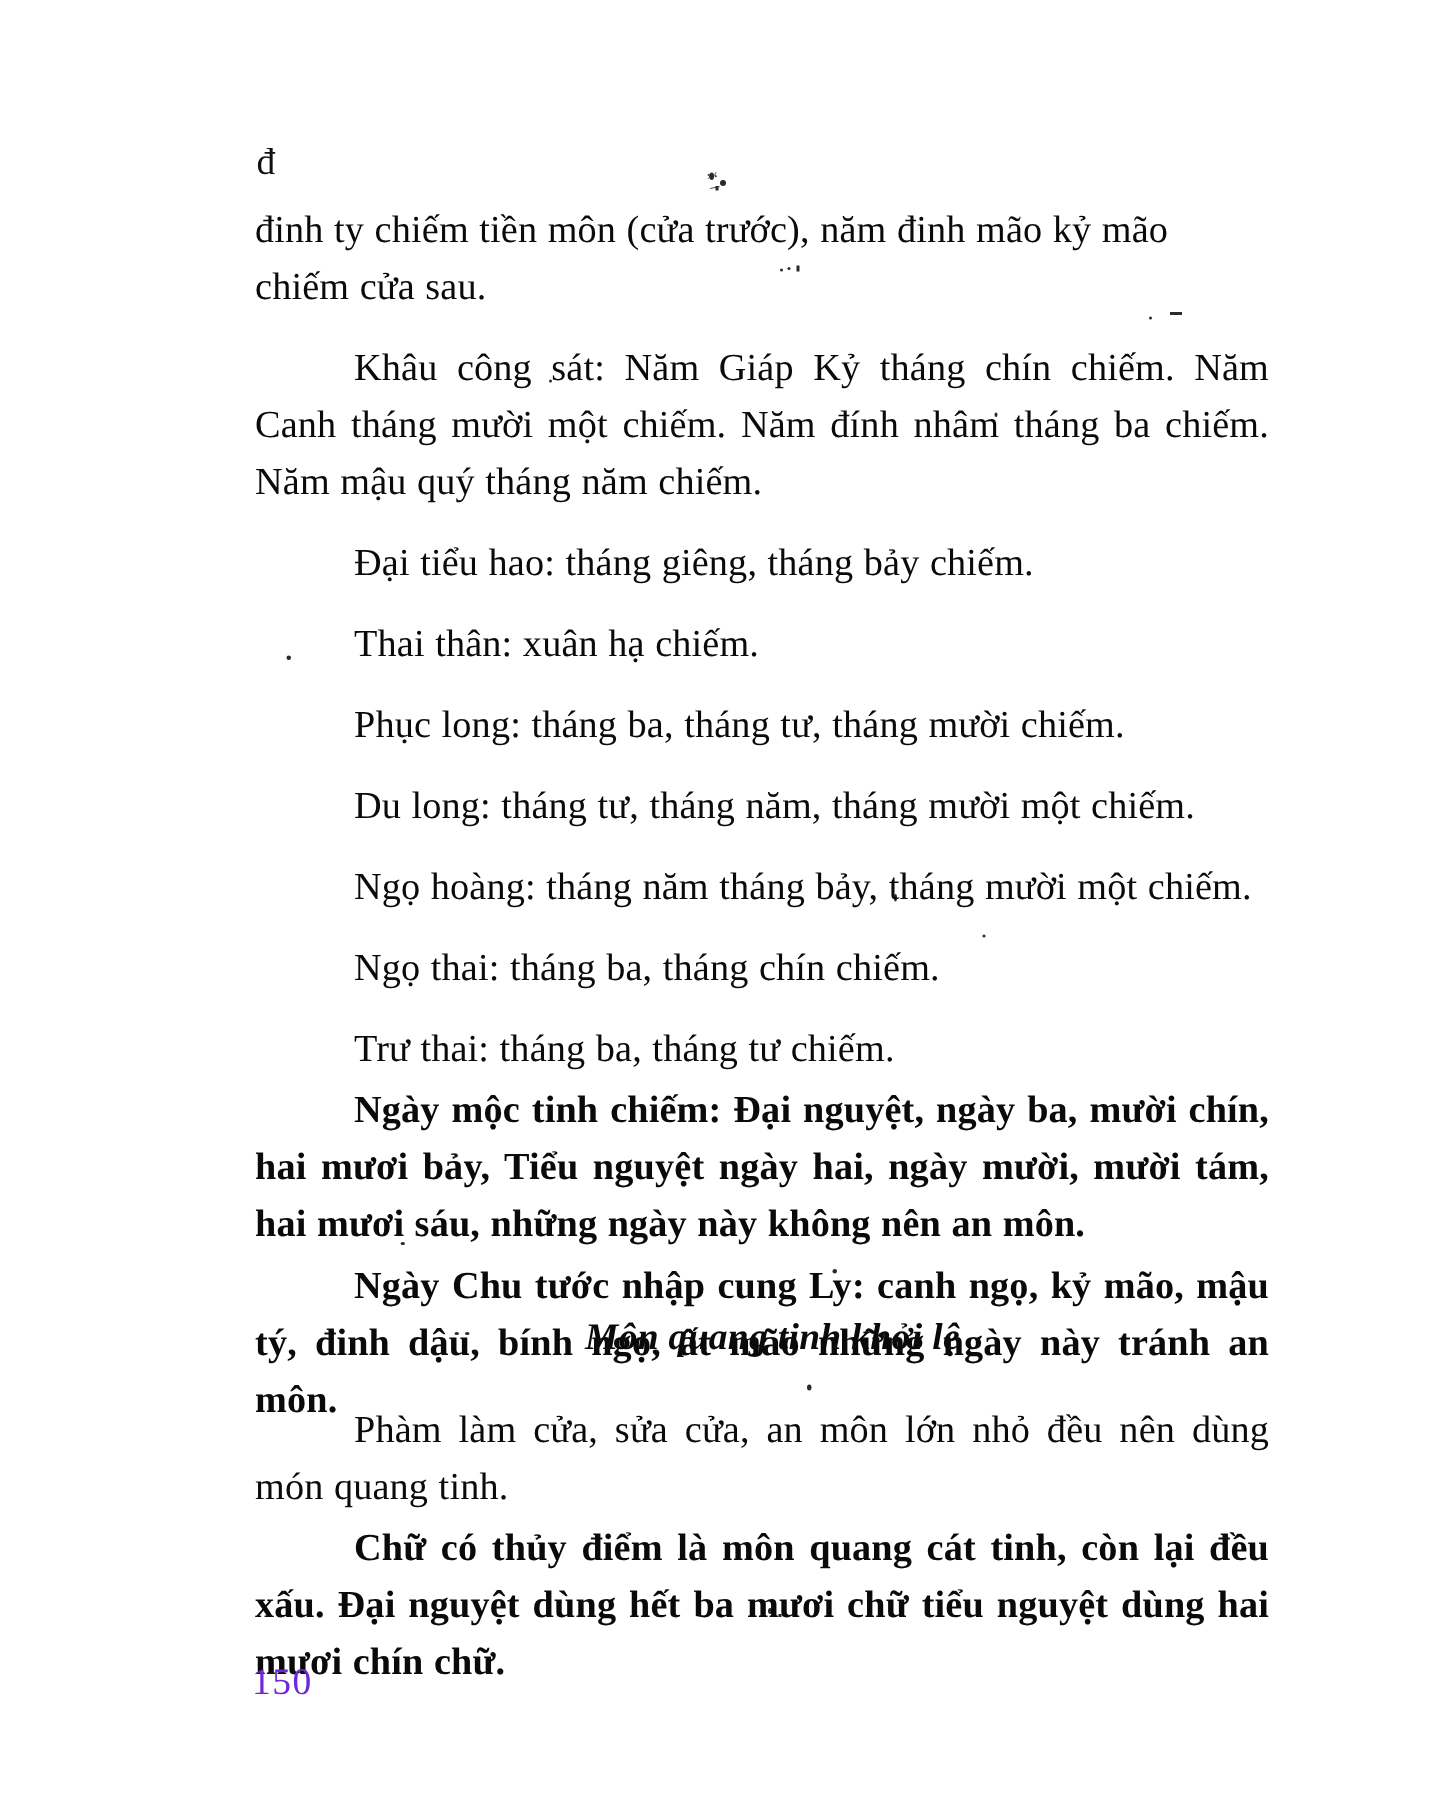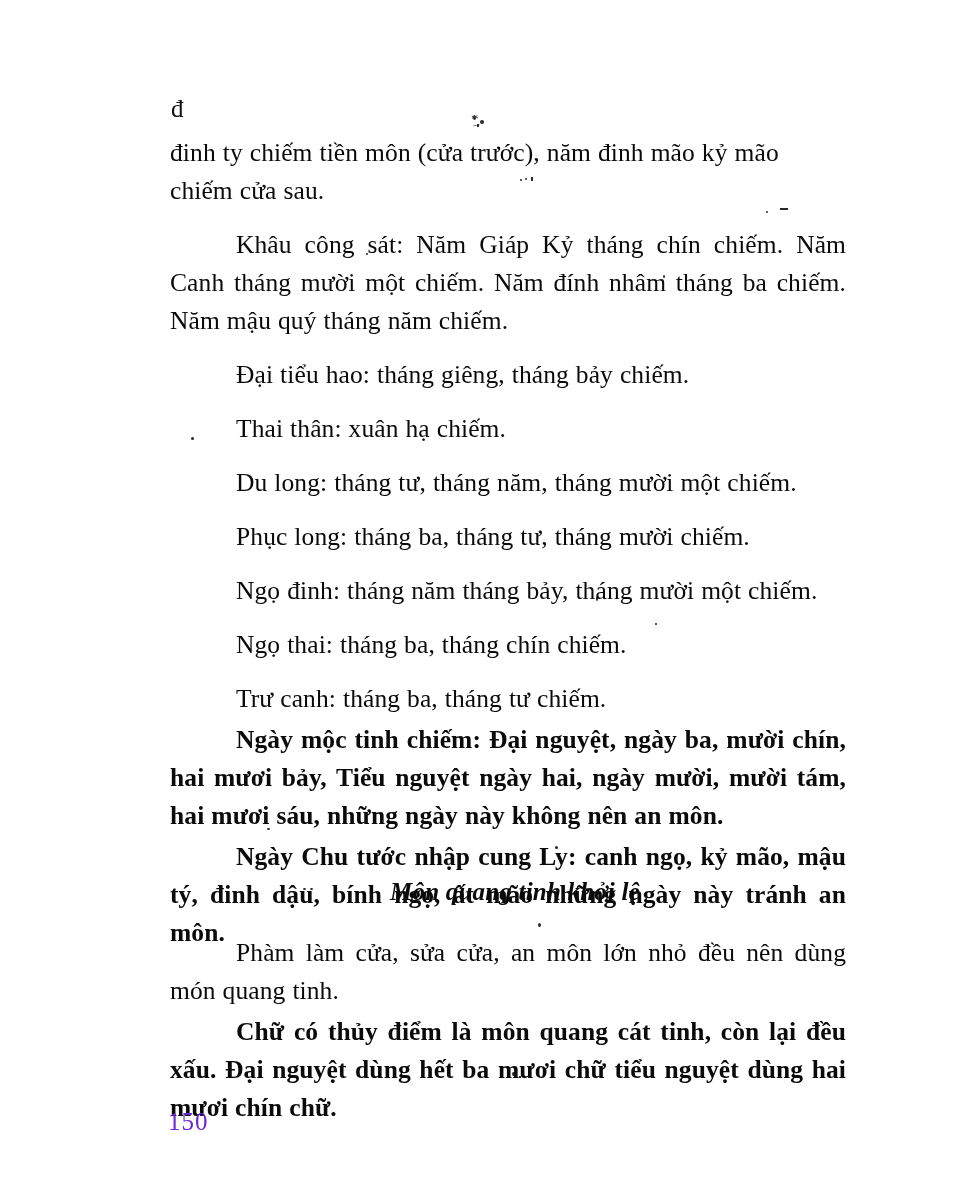--- a/index.html
+++ b/index.html
@@ -155,30 +155,30 @@
   <div class="text-column">
 
     <p class="para nojust sp-0">đinh ty chiếm tiền môn (cửa trước), năm đinh mão kỷ mão chiếm cửa sau.</p>
 
     <p class="para indent sp-1">Khâu công sát: Năm Giáp Kỷ tháng chín chiếm. Năm Canh tháng mười một chiếm. Năm đính nhâm tháng ba chiếm. Năm mậu quý tháng năm chiếm.</p>
 
     <p class="para indent nojust sp-1">Đại tiểu hao: tháng giêng, tháng bảy chiếm.</p>
 
     <p class="para indent nojust sp-1">Thai thân: xuân hạ chiếm.</p>
 
+    <p class="para indent nojust sp-1">Phục long: tháng ba, tháng tư, tháng mười chiếm.</p>
+
     <p class="para indent nojust sp-1">Du long: tháng tư, tháng năm, tháng mười một chiếm.</p>
 
-    <p class="para indent nojust sp-1">Phục long: tháng ba, tháng tư, tháng mười chiếm.</p>
 
-
-    <p class="para indent sp-1">Ngọ đinh: tháng năm tháng bảy, tháng mười một chiếm.</p>
+    <p class="para indent sp-1">Ngọ hoàng: tháng năm tháng bảy, tháng mười một chiếm.</p>
 
     <p class="para indent nojust sp-1">Ngọ thai: tháng ba, tháng chín chiếm.</p>
 
-    <p class="para indent nojust sp-1">Trư canh: tháng ba, tháng tư chiếm.</p>
+    <p class="para indent nojust sp-1">Trư thai: tháng ba, tháng tư chiếm.</p>
 
     <p class="para indent sp-2">Ngày mộc tinh chiếm: Đại nguyệt, ngày ba, mười chín, hai mươi bảy, Tiểu nguyệt ngày hai, ngày mười, mười tám, hai mươi sáu, những ngày này không nên an môn.</p>
 
     <p class="para indent sp-2">Ngày Chu tước nhập cung Ly: canh ngọ, kỷ mão, mậu tý, đinh dậu, bính ngọ, ất mão những ngày này tránh an môn.</p>
   </div>
 
   <div class="section-heading">
     <span>Môn quang tinh khởi lệ</span>
   </div>
 

